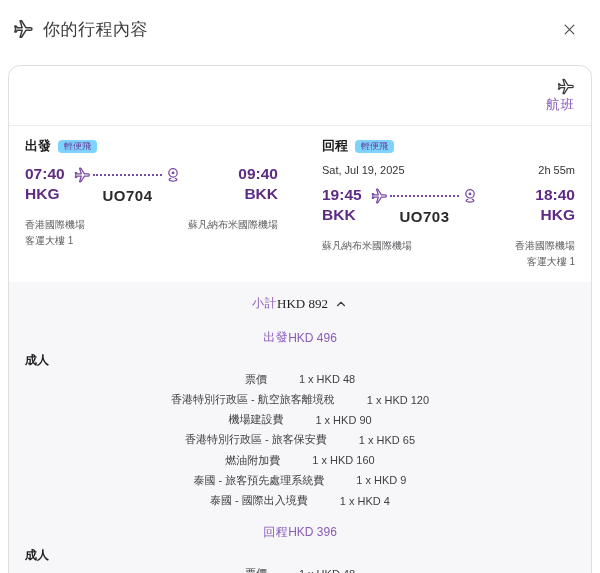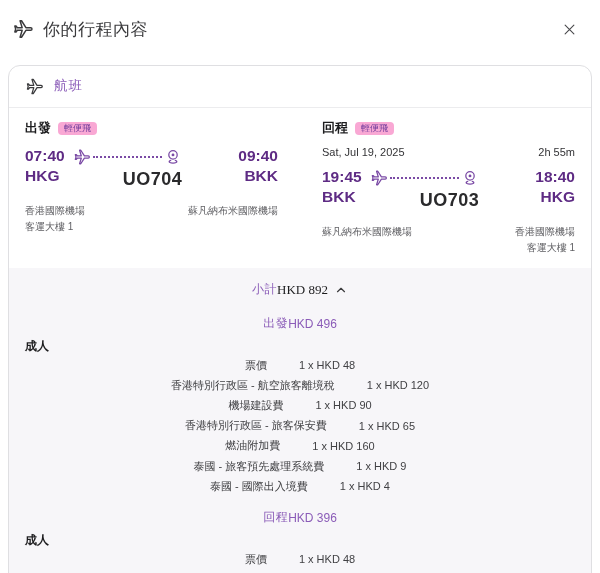--- a/index.html
+++ b/index.html
@@ -10,38 +10,38 @@
   .hdr { display: flex; align-items: center; padding: 16px 18px 0 12px; font-family: Liberation Serif, serif; }
   .hdr .plane-ic { width: 22px; height: 22px; color: #3a3a3c; flex: 0 0 auto; }
   .hdr .ttl { font-size: 17px; font-weight: 500; color: #3a3a3c; margin-left: 9px; letter-spacing: .5px; }
   .hdr .sp { flex: 1; }
   .close-btn { width: 26px; height: 26px; border: none; background: transparent; cursor: pointer;
     color: #4a4a4d; display: flex; align-items: center; justify-content: center; }
   .close-btn svg { width: 15px; height: 15px; }
 
   
   .card { margin: 23px 8px 0 8px; border: 1px solid #dfdfe2; border-radius: 12px; overflow: hidden; background: #fff; }
-  .card-head { display: flex; align-items: flex-start; gap: 10px; padding: 11px 16px; border-bottom: 1px solid #ececee; }
+  .card-head { display: flex; align-items: flex-end; padding: 11px 16px; border-bottom: 1px solid #ececee; flex-direction: column; }
   .card-head .plane-ic { width: 19px; height: 19px; color: #3a3a3c; }
   .card-head .sec-ttl { font-size: 13.5px; color: #8b5cb8; letter-spacing: 1px; }
 
   .legs { display: flex; gap: 44px; padding: 9px 16px 13px 16px; }
   .leg { flex: 1 1 0; min-width: 0; }
   .leg-top { display: flex; align-items: center; gap: 7px; margin-top: 2px; }
   .dir-lbl { font-size: 13px; font-weight: 700; color: #1d1d1f; }
-  .fare-badge { background: #f9a8d4; color: #6b3899; font-size: 9px; padding: 0 6px; border-radius: 4px; }
+  .fare-badge { background: #7dd3fc; color: #6b3899; font-size: 9px; padding: 0 6px; border-radius: 4px; }
   .date-row { display: flex; justify-content: space-between; margin-top: 9px; font-size: 11px; color: #333336; }
   .route { display: flex; align-items: flex-start; margin-top: 9px; gap: 8px; }
   .time-blk { font-size: 15.5px; font-weight: 700; color: #5e2b84; line-height: 1.3; white-space: nowrap; }
   .time-blk.right { text-align: right; margin-left: 48px; }
   .route-mid { flex: 1 1 auto; min-width: 0; padding-top: 2px; }
   .route-line { display: flex; align-items: center; }
   .route-line .dash { flex: 1 1 auto; border-top: 2px dotted #7a4aa5; margin: 0 2px; }
   .route-ic { width: 18px; height: 18px; color: #7a4aa5; flex: 0 0 auto; }
-  .flt-no { text-align: right; font-size: 18px; font-weight: 700; color: #2a2a2c; margin-top: 3px; letter-spacing: .5px; }
+  .flt-no { text-align: center; font-size: 15px; font-weight: 700; color: #2a2a2c; margin-top: 3px; letter-spacing: .5px; }
   .airports { display: flex; justify-content: space-between; gap: 10px; margin-top: 13px;
     font-size: 10px; color: #606064; line-height: 1.55; }
   .airports .ap-r { text-align: right; }
 
   
   .breakdown { background: #f7f6f9; padding: 11px 16px 13px 16px; }
   .brow { display: flex; justify-content: center; align-items: center; }
   .subtotal-row { cursor: pointer; padding: 2px 0 4px 0; }
   .p-lbl { font-size: 12px; color: #8b5cb8; letter-spacing: .5px; }
   .sub-val { display: flex; align-items: center; gap: 6px; font-size: 13px; color: #1d1d1f; font-family: Liberation Serif, serif; }

